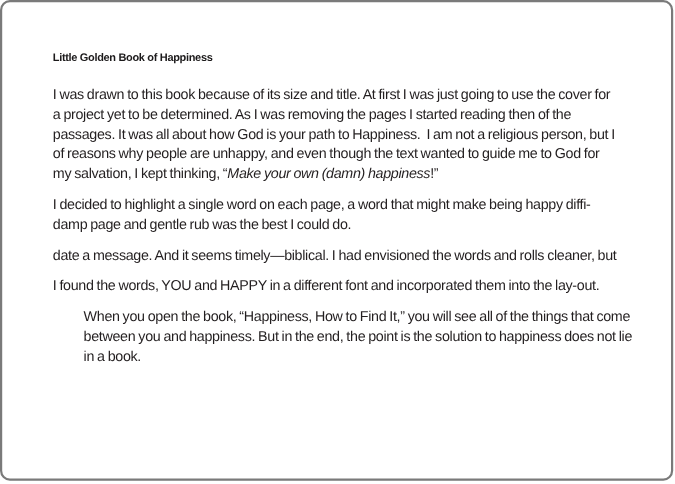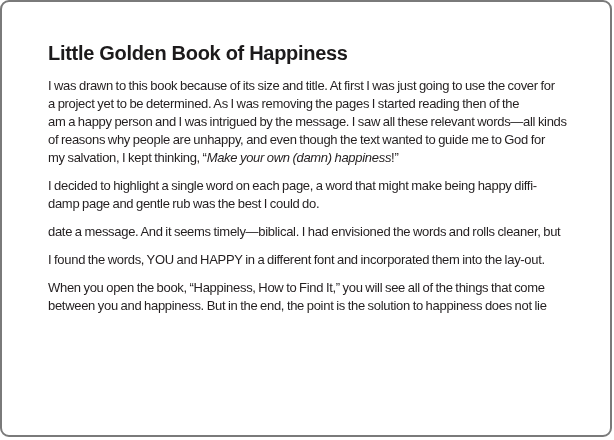--- a/index.html
+++ b/index.html
@@ -27,68 +27,69 @@
   }
   .content {
     position: absolute;
     top: 42px;
     left: 46px;
     width: 546px;
     color: #231f20;
   }
   .title {
     margin: 0 0 15px 0;
-    font-size: 20px;
+    font-size: 10px;
     font-weight: 700;
     letter-spacing: -0.3px;
     line-height: 18px;
     color: #1c1a1b;
   }
   .para {
     margin: 0 0 10px 0;
     font-size: 13px;
     line-height: 18px;
     letter-spacing: -0.3px;
     word-spacing: -0.6px;
   }
-  .para:last-child { margin-bottom: 0; }
+  .para:last-child { margin-bottom: 0; margin-left: 28px; }
   .line {
     display: block;
     white-space: pre-wrap;
   }
   em { }
 </style>
 </head>
 <body>
 
 <div class="frame">
   <div class="content">
 
     <h1 class="title">Little Golden Book of Happiness</h1>
 
     <p class="para">
       <span class="line">I was drawn to this book because of its size and title. At first I was just going to use the cover for</span>
       <span class="line">a project yet to be determined. As I was removing the pages I started reading then of the</span>
-      <span class="line">am a happy person and I was intrigued by the message. I saw all these relevant words—all kinds</span>
+      <span class="line">passages. It was all about how God is your path to Happiness.  I am not a religious person, but I</span>
       <span class="line">of reasons why people are unhappy, and even though the text wanted to guide me to God for</span>
       <span class="line"><span>my salvation, I kept thinking, “</span><em>Make your own (damn) happiness</em><span>!”</span></span>
     </p>
 
     <p class="para">
       <span class="line">I decided to highlight a single word on each page, a word that might make being happy diffi-</span>
       <span class="line">damp page and gentle rub was the best I could do.</span>
     </p>
 
     <p class="para">
       <span class="line">date a message. And it seems timely—biblical. I had envisioned the words and rolls cleaner, but</span>
     </p>
 
     <p class="para">
       <span class="line">I found the words, YOU and HAPPY in a different font and incorporated them into the lay-out.</span>
     </p>
 
     <p class="para">
       <span class="line">When you open the book, “Happiness, How to Find It,” you will see all of the things that come</span>
       <span class="line">between you and happiness. But in the end, the point is the solution to happiness does not lie</span>
+      <span class="line">in a book.</span>
     </p>
 
   </div>
 </div>
 
 </body></html>

